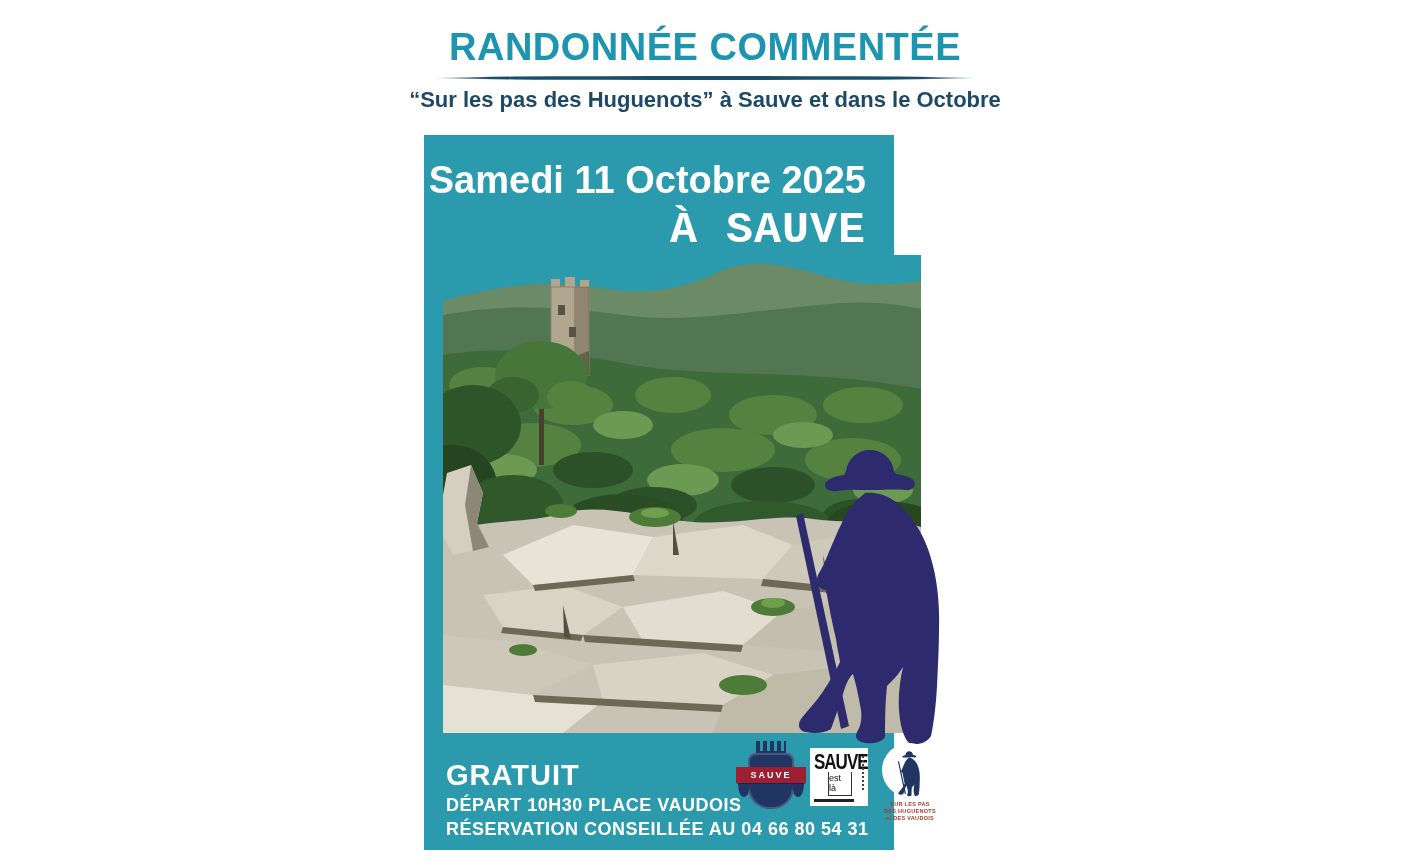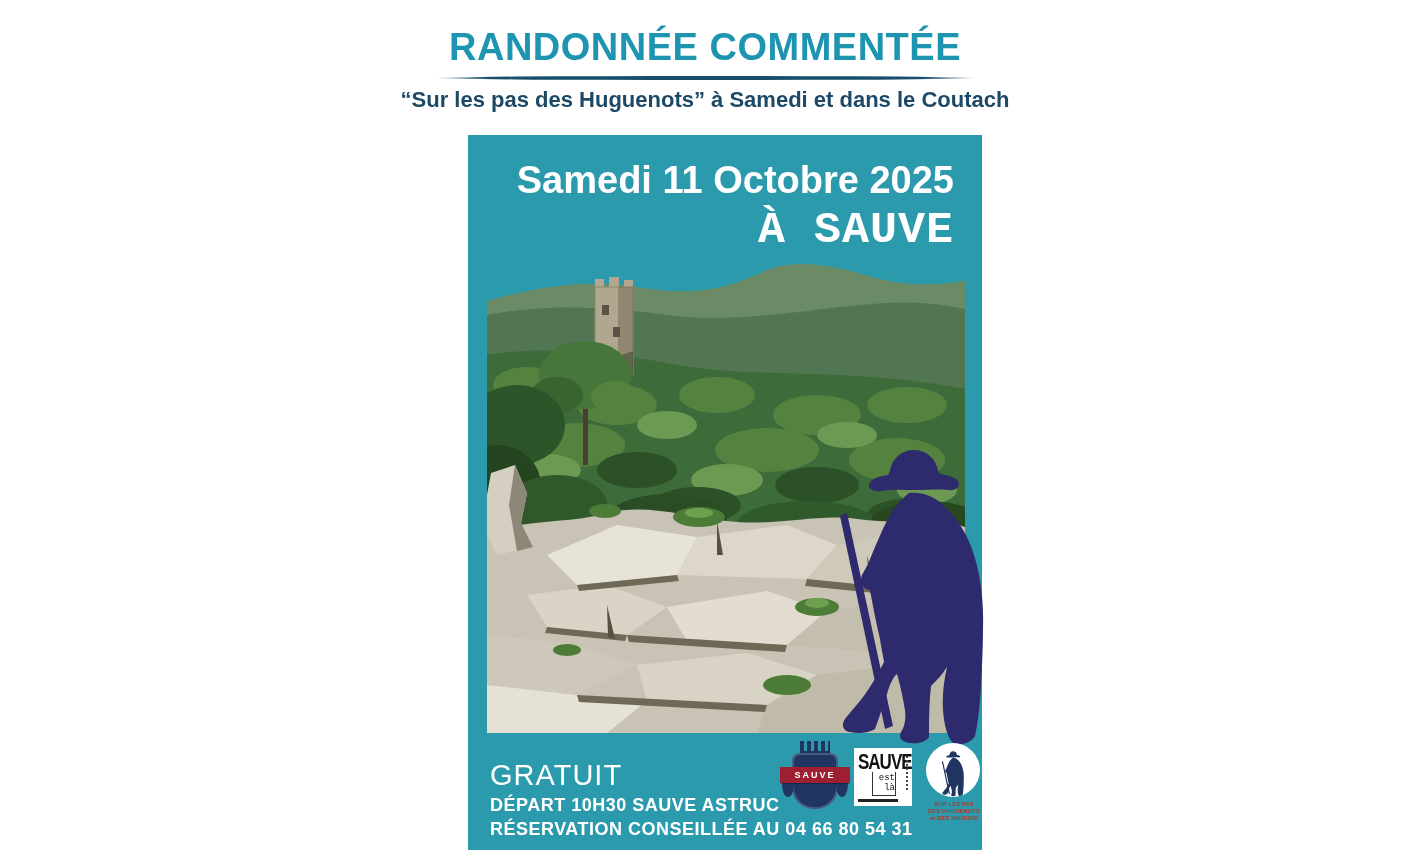--- a/index.html
+++ b/index.html
@@ -14,41 +14,40 @@
   }
   .title-divider{
     position:absolute;top:76px;left:435px;width:542px;height:4px;border-radius:50%;
     background:linear-gradient(90deg,rgba(23,78,107,0) 0%,var(--divider-navy) 10%,var(--divider-navy) 90%,rgba(23,78,107,0) 100%);
   }
   .event-subtitle{
     position:absolute;top:87px;left:0;width:1410px;text-align:center;
     font-size:22px;font-weight:bold;color:var(--navy);white-space:nowrap;
   }
   .poster{
-    position:absolute;left:468px;top:135px;width:470px;height:715px;
+    position:absolute;left:424px;top:135px;width:470px;height:715px;
     background:var(--teal);
-    padding-left:44px;
   }
   .date-line1{
     position:absolute;top:24px;right:28px;color:#fff;font-weight:bold;
     font-size:38px;white-space:nowrap;
   }
   .date-line2{
     position:absolute;top:70px;right:28px;color:#fff;font-weight:bold;
     font-size:45px;letter-spacing:1px;white-space:nowrap;font-family:Liberation Mono, monospace;
   }
   .photo{
     position:absolute;left:19px;top:120px;width:478px;height:478px;display:block;
   }
   .walker{
     position:absolute;left:362px;top:313px;width:165px;height:300px;display:block;
     color:var(--indigo);
   }
   .price-label{
-    position:absolute;left:22px;top:624px;color:#fff;font-weight:normal;
+    position:absolute;left:22px;top:624px;color:#fff;font-weight:bold;
     font-size:29px;letter-spacing:1px;white-space:nowrap;
   }
   .departure-label{
     position:absolute;left:22px;top:660px;color:#fff;font-weight:bold;
     font-size:18px;letter-spacing:0.5px;white-space:nowrap;
   }
   .reservation-label{
     position:absolute;left:22px;top:684px;color:#fff;font-weight:bold;
     font-size:18px;letter-spacing:0.5px;white-space:nowrap;
   }
@@ -84,21 +83,21 @@
     position:absolute;left:386px;top:613px;width:58px;height:58px;background:#fff;
     overflow:hidden;
   }
   .sel-word1{
     position:absolute;left:4px;top:2px;font-size:17px;font-weight:bold;color:#111;
     letter-spacing:-1px;transform:scaleY(1.25);transform-origin:top left;white-space:nowrap;
   }
   .sel-box{
     position:absolute;left:18px;top:24px;width:22px;height:22px;
     border:1px solid #333;border-top:none;
-    font-size:9px;color:#111;text-align:right;line-height:10px;padding-top:1px;font-family:Liberation Mono, monospace;
+    font-size:9px;color:#111;text-align:left;line-height:10px;padding-top:1px;
   }
   .sel-microtext{
     position:absolute;left:4px;bottom:4px;width:40px;height:3px;background:#222;
   }
   .sel-sidetext{
     position:absolute;right:4px;top:8px;width:2px;height:34px;
     background:repeating-linear-gradient(180deg,#444 0 2px,rgba(255,255,255,0) 2px 4px);
   }
   .hug-logo{position:absolute;left:454px;top:608px;width:64px;height:80px;}
   .hug-circle{
@@ -112,21 +111,21 @@
     letter-spacing:0.3px;
   }
 </style>
 </head>
 <body>
 
 <div class="canvas">
 
   <div class="event-title">RANDONNÉE COMMENTÉE</div>
   <div class="title-divider"></div>
-  <div class="event-subtitle">“Sur les pas des Huguenots” à Samedi et dans le Coutach</div>
+  <div class="event-subtitle">“Sur les pas des Huguenots” à Sauve et dans le Octobre</div>
 
   <div class="poster">
 
     <div class="date-line1">Samedi 11 Octobre 2025</div>
     <div class="date-line2">À SAUVE</div>
 
     <svg class="photo" viewBox="0 0 478 478" preserveAspectRatio="none" aria-hidden="true">
       <rect x="0" y="0" width="478" height="90" fill="#2b9aad"></rect>
       <path d="M0,46 C50,32 100,24 150,32 C205,41 235,36 278,16 C308,3 345,10 385,22 C420,32 452,30 478,26 L478,140 L0,140 Z" fill="#6a8b66"></path>
       <path d="M0,60 C60,48 120,52 180,60 C250,70 330,52 400,48 C430,46 460,50 478,54 L478,150 L0,150 Z" fill="#527552"></path>
@@ -224,21 +223,21 @@
         <g id="walker-shape">
           <path fill="currentColor" d="M10,68 L17,65 L63,278 L55,281 Z"></path>
           <path fill="currentColor" d="M84,2 C72,2 62,10 60,23 L58,27 C49,28 41,31 39,36 C38,41 44,44 51,43 C62,41 74,42 85,42 C98,42 110,41 119,42 C126,43 131,38 128,33 C125,29 117,27 110,26 L108,23 C106,10 96,2 84,2 Z"></path>
           <path fill="currentColor" d="M79,45 C74,49 68,55 62,63 C53,79 45,99 38,116 L32,127 C29,135 33,141 40,142 C43,158 46,175 50,191 C51,199 53,207 54,214 C49,224 43,235 36,245 C29,255 21,263 15,271 C11,277 13,283 20,284 C28,286 39,285 45,281 C49,270 53,258 57,246 C60,236 63,229 67,226 C70,236 73,250 75,262 C76,270 75,278 71,284 C68,290 72,294 80,295 C88,296 96,294 99,289 C99,277 99,263 100,249 L101,238 C106,233 112,227 117,219 C114,232 112,248 113,262 C114,276 117,289 123,295 C131,298 141,295 145,288 C148,274 150,256 151,238 C152,217 153,198 153,180 C154,151 150,123 142,101 C134,79 121,62 107,52 C98,46 88,44 79,45 Z"></path>
         </g>
       </defs>
       <use href="#walker-shape"></use>
     </svg>
 
     <div class="price-label">GRATUIT</div>
-    <div class="departure-label">DÉPART 10H30 SAUVE ASTRUC</div>
+    <div class="departure-label">DÉPART 10H30 PLACE VAUDOIS</div>
     <div class="reservation-label">RÉSERVATION CONSEILLÉE AU 04 66 80 54 31</div>
 
     <div class="crest">
       <div class="crown"></div>
       <div class="shield"></div>
       <div class="flourish-l"></div>
       <div class="flourish-r"></div>
       <div class="banner">
         <span>SAUVE</span>
       </div>

